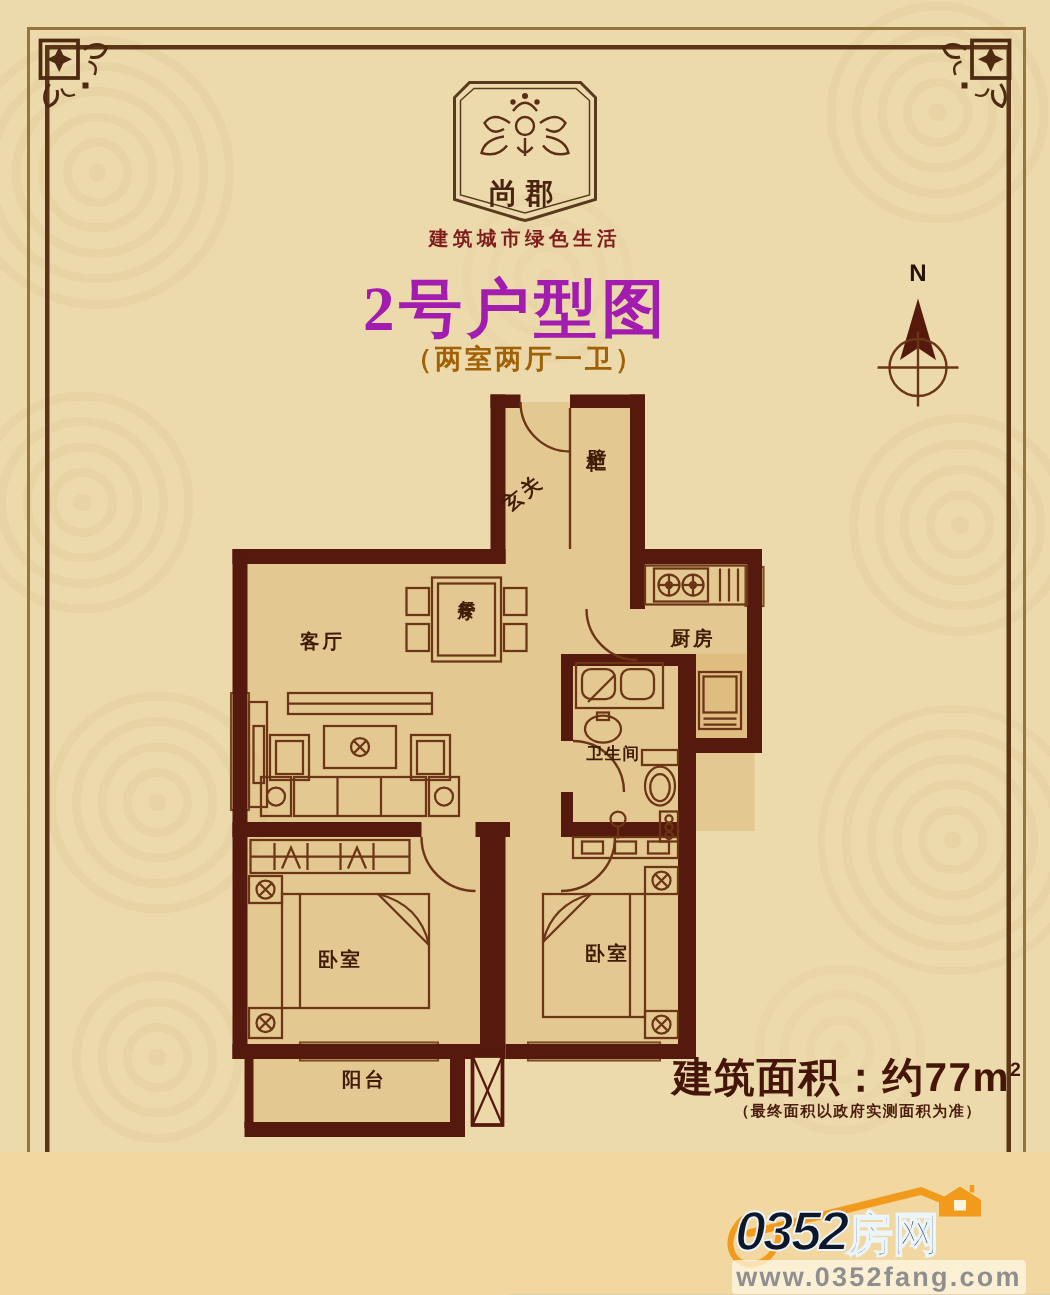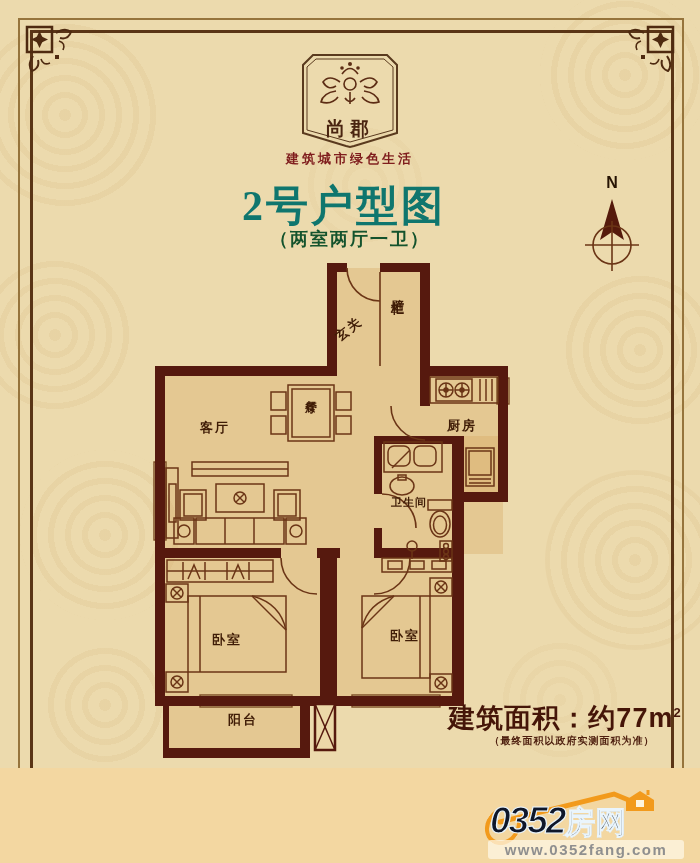--- a/index.html
+++ b/index.html
@@ -17,24 +17,24 @@
   .corner.tl{left:24px;top:24px;}
   .corner.tr{left:628px;top:24px;transform:scaleX(-1);}
   .crest{position:absolute;left:302px;top:54px;width:96px;height:95px;}
   .crest-text{position:absolute;left:0;right:0;top:62px;text-align:center;
               font-family:"Liberation Serif",serif;font-weight:bold;font-size:19px;
               color:#4a2410;letter-spacing:5px;}
   .slogan{position:absolute;left:0;right:0;top:150px;text-align:center;
           font-size:13px;font-weight:bold;color:#7f1d1d;letter-spacing:3px;}
   .title{position:absolute;left:0;right:12px;top:178px;text-align:center;
          font-family:"Liberation Serif",serif;font-weight:bold;font-size:42px;
-         color:#0f766e;letter-spacing:3px;}
+         color:#a21caf;letter-spacing:3px;}
   .subtitle{position:absolute;left:0;right:0;top:227px;text-align:center;
             font-family:"Liberation Serif",serif;font-weight:bold;font-size:18px;
-            color:#14532d;letter-spacing:2px;}
+            color:#a16207;letter-spacing:2px;}
   .north-n{position:absolute;left:596px;top:174px;width:32px;text-align:center;
            font-weight:bold;font-size:16px;color:#261303;}
   .plan-svg{position:absolute;left:0;top:0;}
   .lbl{position:absolute;color:#3f1c06;font-weight:bold;font-size:13px;letter-spacing:2px;white-space:nowrap;}
   .lbl.vert{writing-mode:vertical-rl;letter-spacing:3px;}
   .lbl-entry{left:334px;top:320px;transform:rotate(-38deg);}
   .lbl-closet{left:388px;top:288px;}
   .lbl-living{left:200px;top:419px;}
   .lbl-dining{left:302px;top:390px;font-size:12px;}
   .lbl-kitchen{left:447px;top:417px;}
@@ -51,21 +51,21 @@
   .wm{position:absolute;left:486px;top:786px;width:212px;height:76px;}
   .wm-roof{position:absolute;left:0;top:0;}
   .wm-text{position:absolute;left:4px;top:14px;white-space:nowrap;}
   .wm-num{font-style:italic;font-weight:900;font-size:37px;color:#0f172a;
           -webkit-text-stroke:1.2px #eaf5fc;letter-spacing:-2px;}
   .wm-name{font-weight:900;font-size:31px;color:#1b2430;margin-top:28px;-webkit-text-stroke:1px #eaf5fc;}
   .wm-ring{position:absolute;left:0px;top:20px;width:26px;height:32px;border:4px solid #f29a1c;
            border-radius:50%;border-top-color:transparent;transform:rotate(35deg);}
   .wm-url{position:absolute;left:2px;top:54px;width:196px;text-align:center;
           background:rgba(253,247,230,0.75);border-radius:3px;
-          font-weight:bold;font-size:15px;color:#8f8f8f;letter-spacing:1.5px;padding:1px 0;}
+          font-weight:bold;font-size:18px;color:#8f8f8f;letter-spacing:1.5px;padding:1px 0;}
 </style>
 </head>
 <body>
 
 <div class="canvas">
 
   <div class="art">
 
     <div class="rose" style="left:-30px;top:20px;width:190px;height:190px;"></div>
     <div class="rose" style="left:540px;top:-10px;width:170px;height:170px;"></div>

